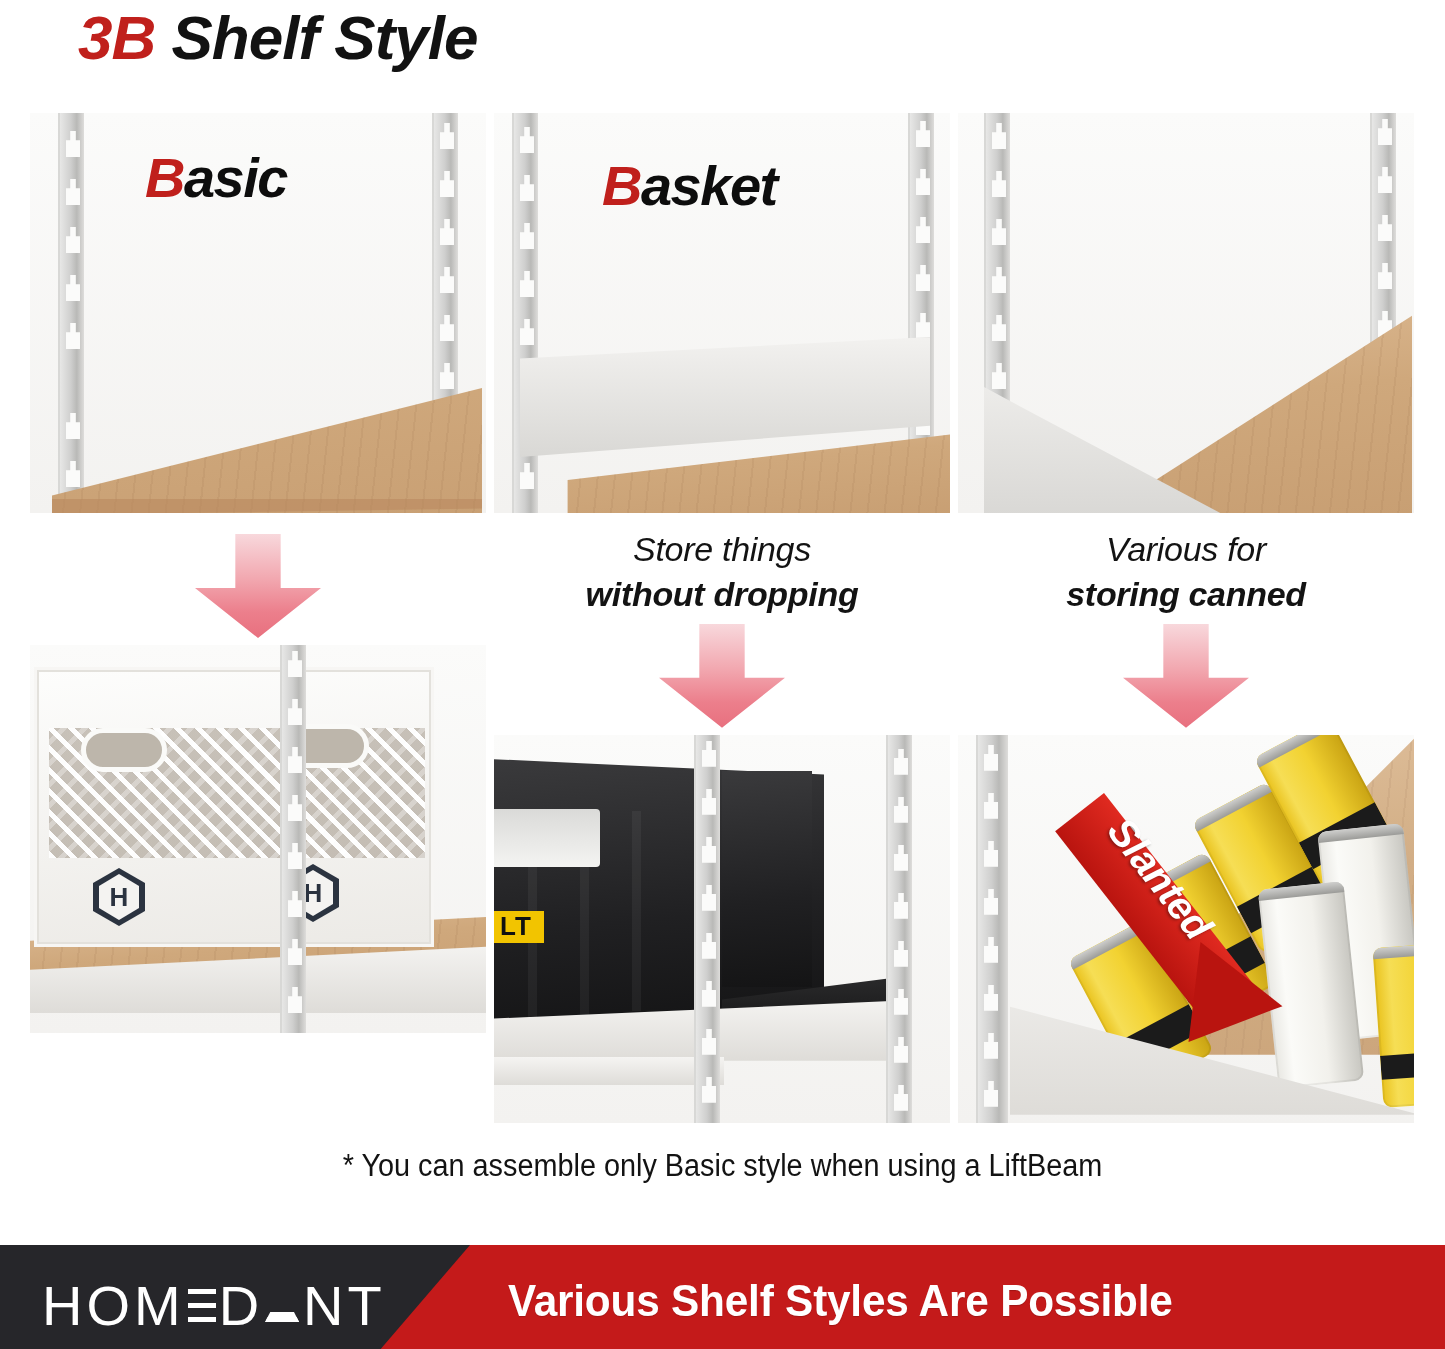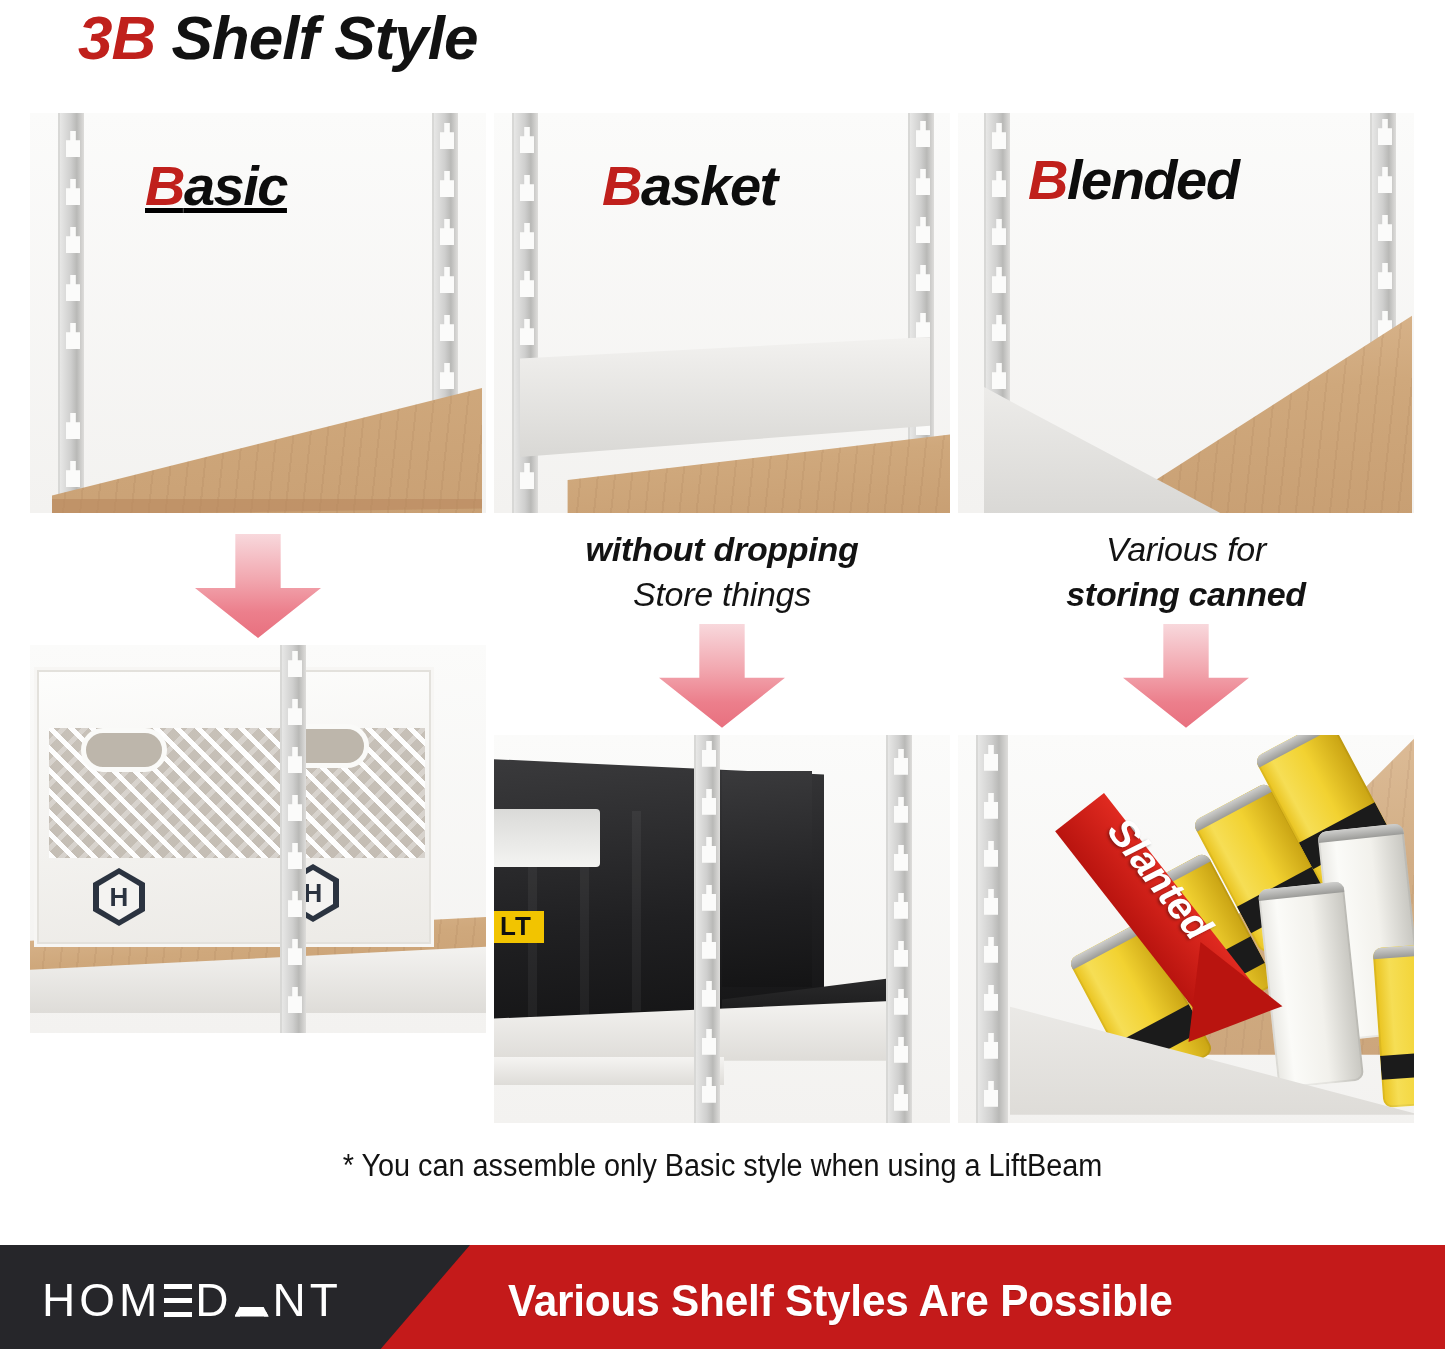--- a/index.html
+++ b/index.html
@@ -168,21 +168,21 @@
   .footer { position:absolute; left:0; top:1245px; width:1445px; height:104px; overflow:hidden; }
   .footer-red { position:absolute; inset:0; background:#C41A1A; }
   .footer-dark {
     position:absolute; left:0; top:0; width:470px; height:104px;
     background:#26262A;
     clip-path: polygon(0 0, 100% 0, 81% 100%, 0 100%);
   }
   .brand {
     position:absolute; left:42px; top:28px; z-index:3;
     display:flex; align-items:center;
-    color:#fff; font-size:46px; font-weight:500; letter-spacing:4px;
+    color:#fff; font-size:56px; font-weight:500; letter-spacing:4px;
   }
   .brand .glyph-e { display:inline-block; width:28px; height:33px; position:relative; margin:0 3px; }
   .brand .glyph-e i {
     position:absolute; left:0; width:100%; height:5px; background:#fff; font-style:normal;
   }
   .brand .glyph-a { display:inline-block; width:34px; height:33px; position:relative; margin:0 4px 0 2px; }
   .brand .glyph-a i {
     position:absolute; inset:0; font-style:normal;
     border-left:5px solid #fff; border-right:5px solid #fff; border-bottom:5px solid #fff;
     clip-path: polygon(50% 0, 100% 100%, 0 100%);
@@ -229,21 +229,21 @@
             <div class="slot" style="top:154px"></div>
           <div class="slot" style="top:202px"></div>
             <div class="slot" style="top:250px"></div>
           <div class="slot" style="top:298px"></div>
             <div class="slot" style="top:346px"></div>
         </div>
 
         <div class="board" style="left:22px; top:170px; width:430px; height:250px; clip-path: polygon(0 85%, 100% 42%, 100% 100%, 0 100%);"></div>
         <div class="board-edge" style="left:22px; top:386px; width:430px; height:16px; clip-path: polygon(0 0, 100% 0, 100% 60%, 0 100%); opacity:.55;"></div>
 
-        <div class="style-word" style="left:115px; top:40px;text-decoration:underline;">
+        <div class="style-word" style="left:115px; top:32px;">
           <span class="r">B</span><span class="k">asic</span>
         </div>
       </div>
 
       <div class="caption">
       </div>
 
       <div class="arrow-wrap">
         <div class="arrow"></div>
       </div>
@@ -306,24 +306,24 @@
 
         <div class="rail" style="left:26px; top:224px; width:410px; height:120px; clip-path: polygon(0 18%, 100% 0, 100% 74%, 0 100%);"></div>
 
         <div class="board" style="left:40px; top:310px; width:420px; height:92px; clip-path: polygon(8% 62%, 100% 12%, 100% 100%, 8% 100%);"></div>
         <div class="style-word" style="left:108px; top:40px;">
           <span class="r">B</span><span class="k">asket</span>
         </div>
       </div>
 
       <div class="caption">
+        <div>Store things</div>
         <div>
           <span></span><b>without dropping</b>
         </div>
-        <div>Store things</div>
       </div>
 
       <div class="arrow-wrap">
         <div class="arrow"></div>
       </div>
 
       <div class="photo-bottom">
         <div class="wall"></div>
 
         <div class="toolbox" style="left:-10px; top:24px; width:340px; height:262px; clip-path: polygon(0 0, 100% 6%, 100% 94%, 0 100%);">
@@ -385,23 +385,20 @@
           <div class="slot" style="top:102px"></div>
             <div class="slot" style="top:150px"></div>
           <div class="slot" style="top:198px"></div>
             <div class="slot" style="top:246px"></div>
           <div class="slot" style="top:294px"></div>
             <div class="slot" style="top:342px"></div>
         </div>
 
         <div class="board" style="left:34px; top:190px; width:420px; height:212px; clip-path: polygon(26% 100%, 100% 6%, 100% 100%, 26% 100%);"></div>
         <div class="rail" style="left:26px; top:238px; width:240px; height:164px; clip-path: polygon(0 22%, 100% 100%, 0 100%);"></div>
-        <div class="style-word" style="left:70px; top:34px;">
-          <span class="r">B</span><span class="k">lended</span>
-        </div>
       </div>
 
       <div class="caption">
         <div>Various for</div>
         <div>
           <span></span><b>storing canned</b>
         </div>
       </div>
 
       <div class="arrow-wrap">

